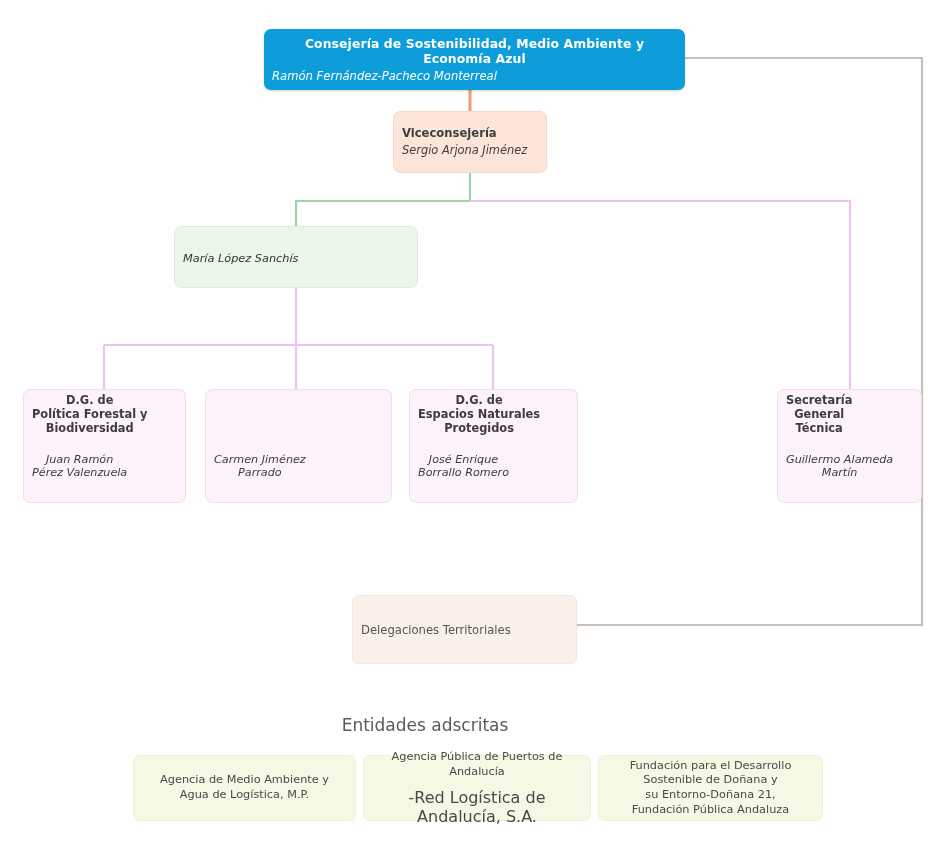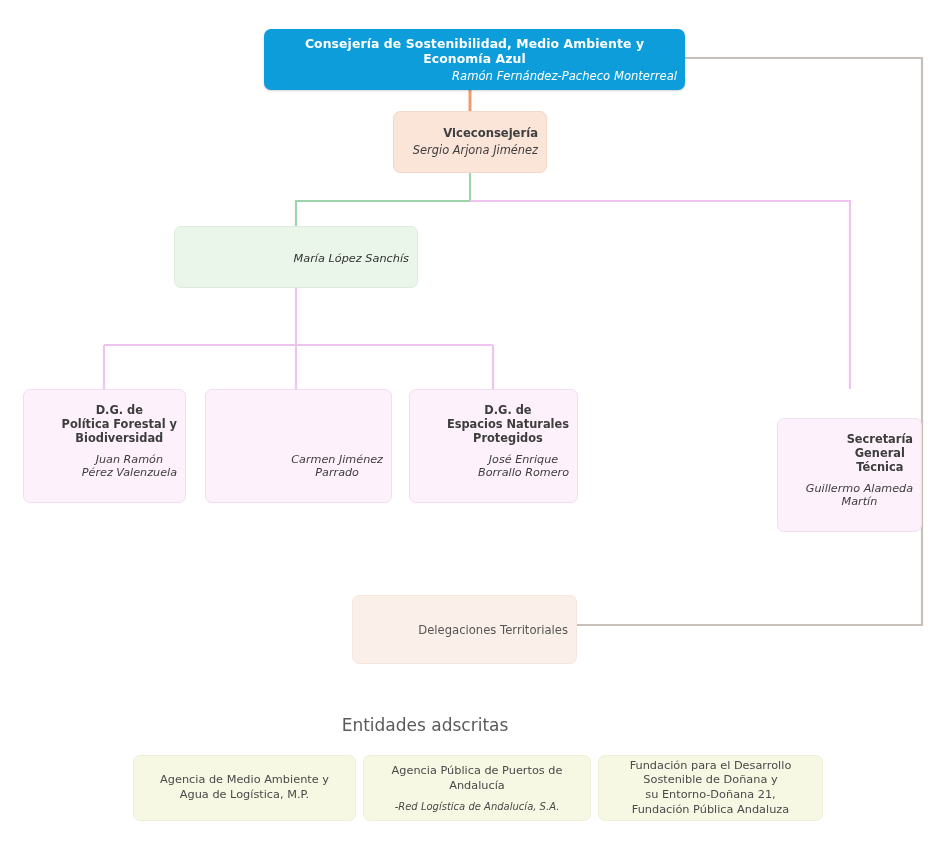--- a/index.html
+++ b/index.html
@@ -21,21 +21,21 @@
     left: 0; top: 0;
     width: 940px;
     height: 859px;
   }
 
   .node {
     position: absolute;
     border-radius: 7px;
     display: flex;
     flex-direction: column;
-    align-items: flex-end;
+    align-items: flex-start;
     justify-content: center;
     text-align: center;
     padding: 6px 8px;
     z-index: 5;
   }
 
   .node .title {
     font-weight: bold;
     line-height: 1.22;
   }
@@ -94,39 +94,39 @@
     color: #333333;
     font-size: 11.3px;
     margin-top: 3px;
   }
 
   
   .dg {
     background: #fdf1fb;
     border: 1px solid #f3dcf2;
     justify-content: flex-start;
-    padding-top: 14px;
+    padding-top: 4px;
     top: 389px;
     height: 114px;
   }
   .dg .title {
     color: #3d3d3d;
     font-size: 11.4px;
   }
   .dg .person {
     color: #3d3d3d;
     font-size: 11.2px;
     margin-top: auto;
     margin-bottom: 16px;
   }
 
   #node-dg1 { left: 23px;  width: 163px; }
   #node-dg2 { left: 205px; width: 187px; }
   #node-dg3 { left: 409px; width: 169px; }
-  #node-sgt { left: 777px; width: 145px; margin-top: 29px; }
+  #node-sgt { left: 777px; width: 145px; }
 
   
   #node-deleg {
     left: 352px; top: 595px;
     width: 225px; height: 69px;
     background: #fbf0e9;
     border: 1px solid #f6e6dc;
   }
   #node-deleg .plain {
     color: #555555;
@@ -163,22 +163,21 @@
     z-index: 5;
   }
   .entity .etitle {
     color: #494949;
     font-size: 11.3px;
     line-height: 1.3;
     font-weight: normal;
   }
   .entity .esub {
     color: #494949;
-    font-size: 10px;
-    font-style: italic;
+    font-size: 16px;
     margin-top: 8px;
   }
   #entity-1 { left: 133px; width: 223px; }
   #entity-2 { left: 363px; width: 228px; }
   #entity-3 { left: 598px; width: 225px; }
 </style>
 </head>
 <body>
 
 <svg id="canvas" viewBox="0 0 940 859" xmlns="http://www.w3.org/2000/svg">

